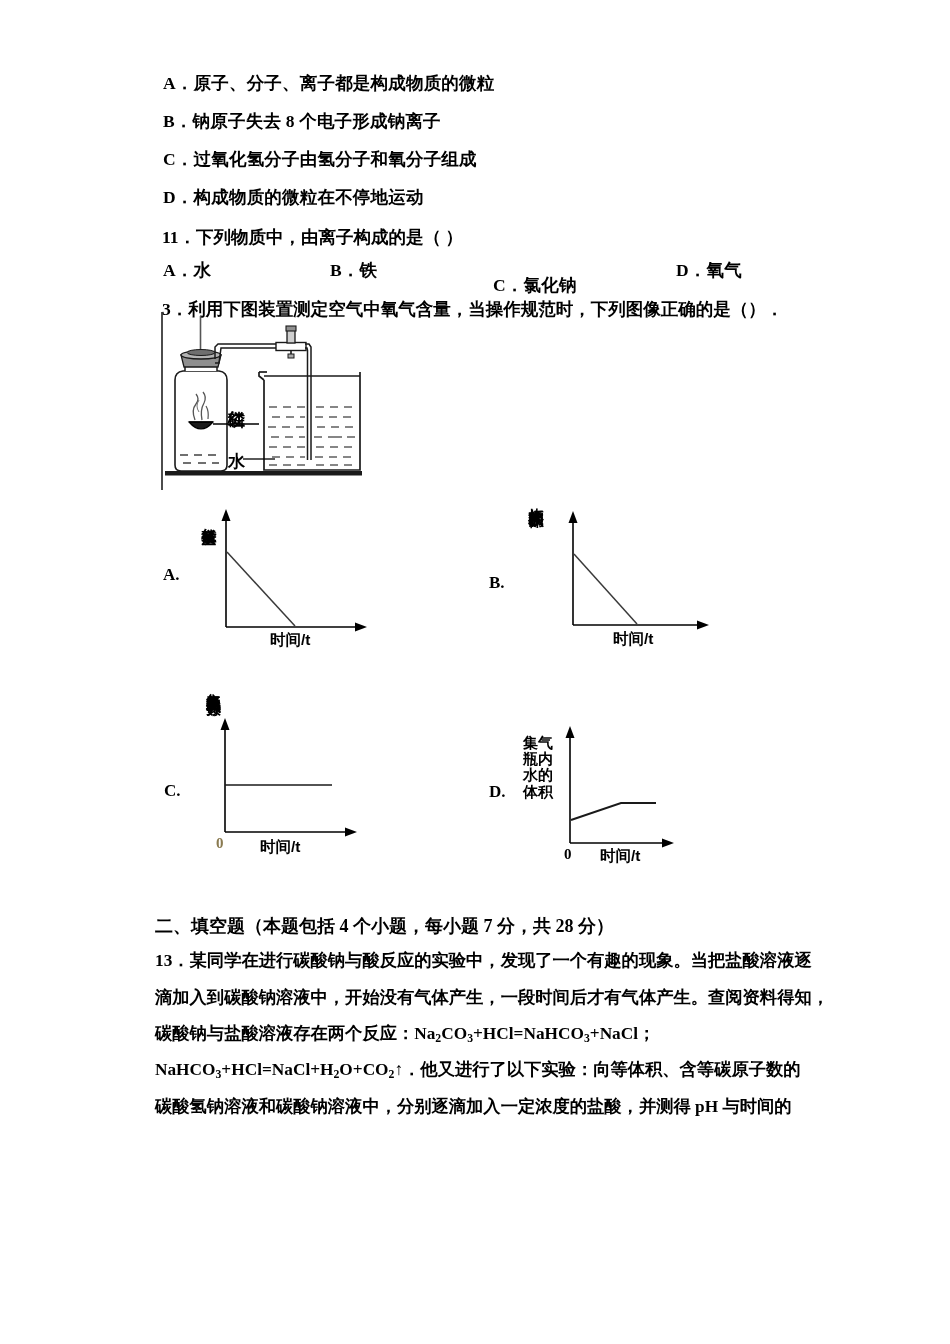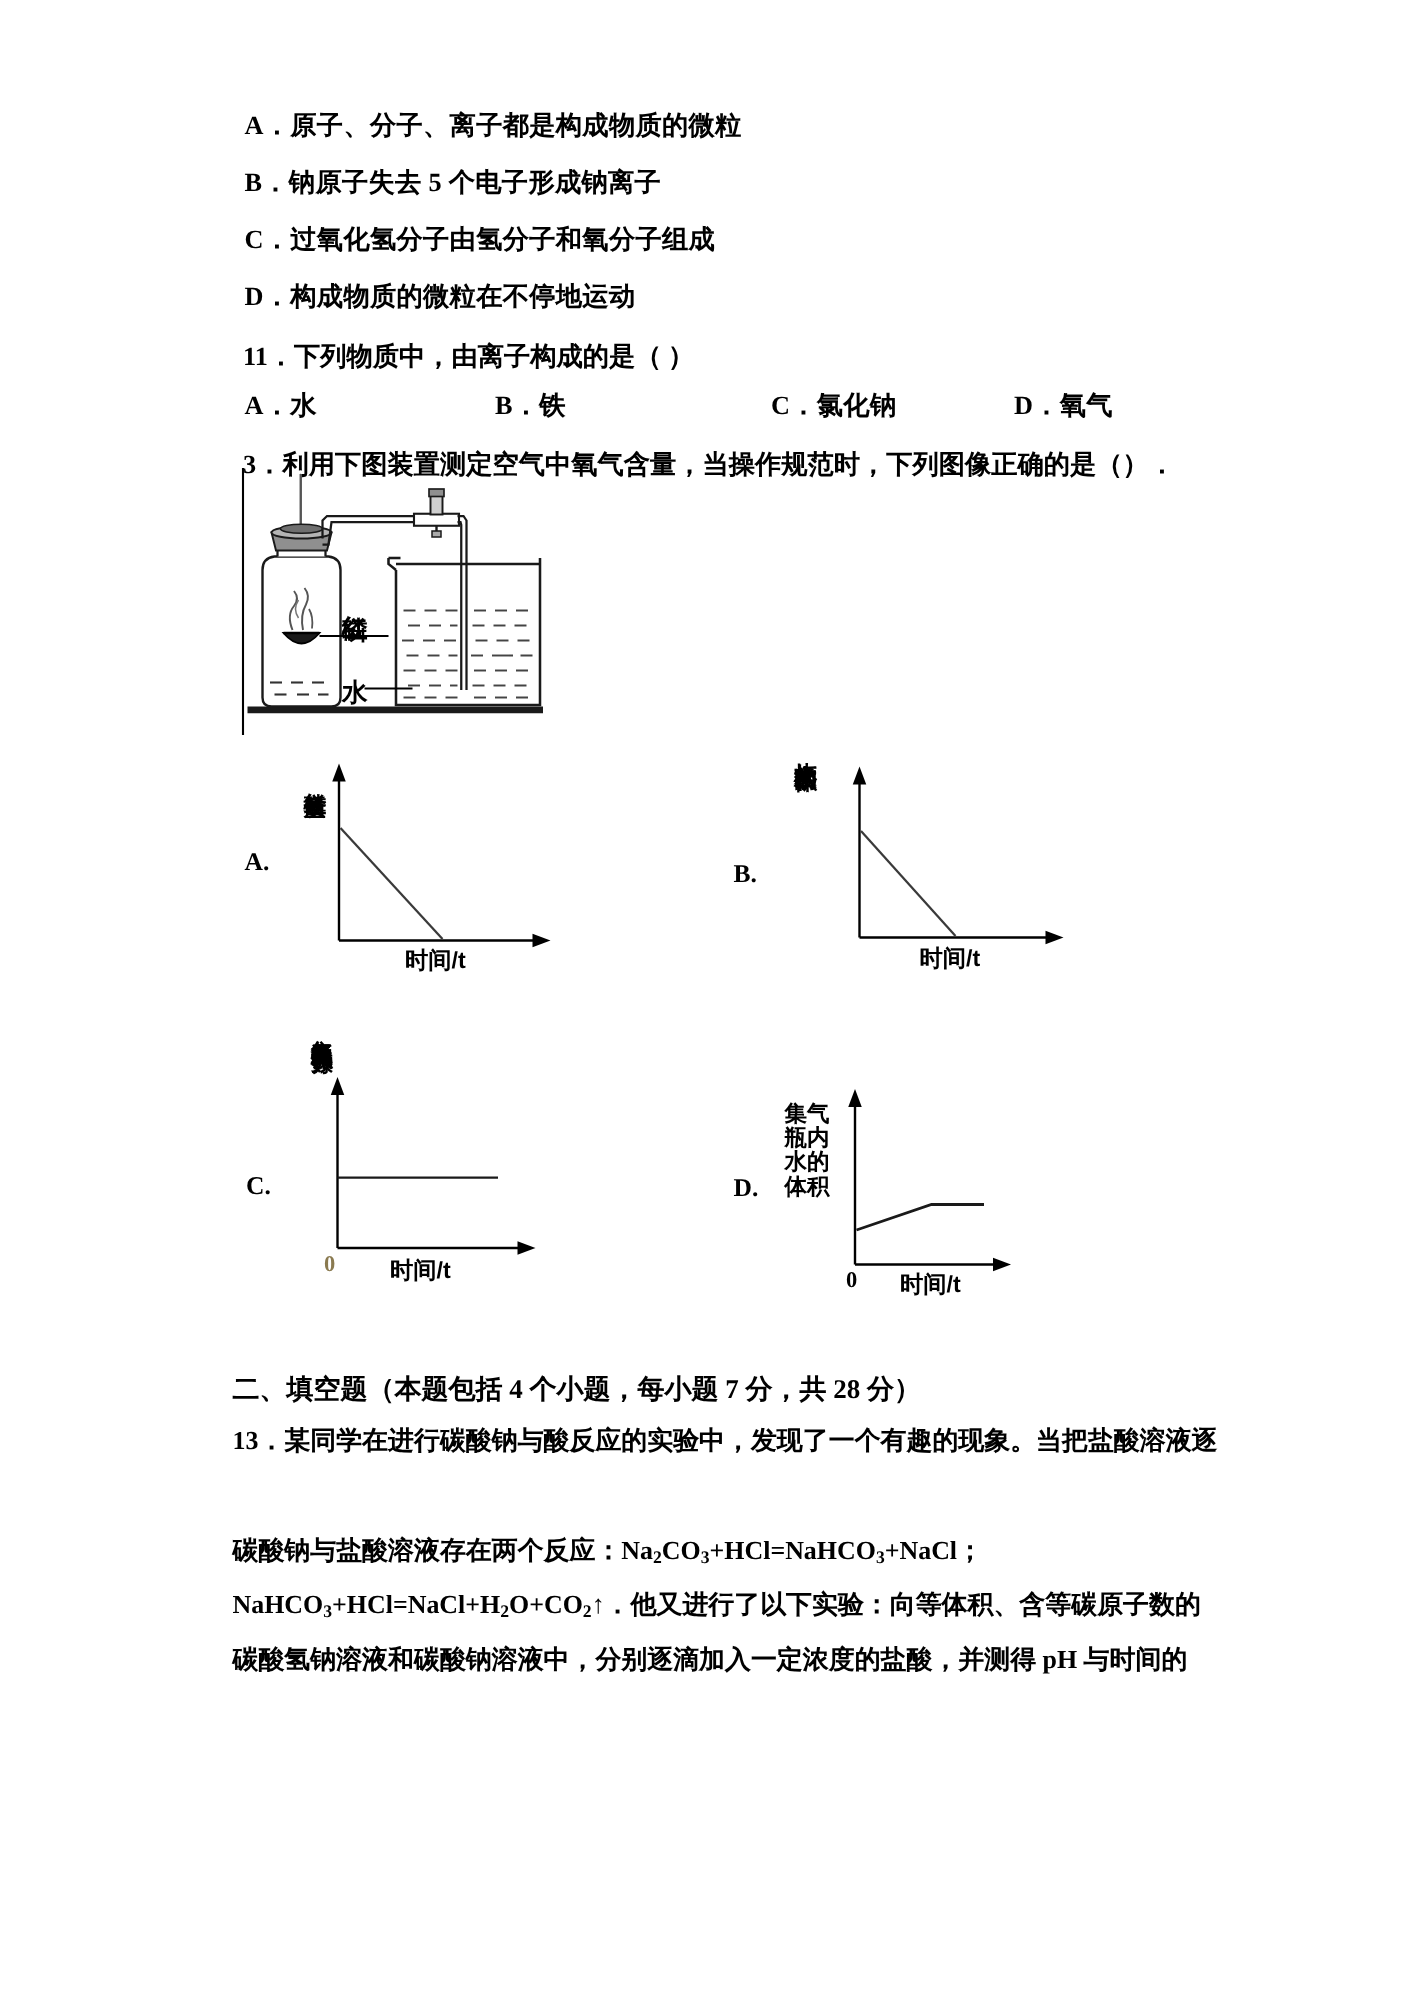--- a/index.html
+++ b/index.html
@@ -110,38 +110,38 @@
 </style>
 </head>
 <body>
 
 <div class="page">
 
   <div class="line" style="left:163px; top:74px;">
     <span class="opt-label">A．</span><span>原子、分子、离子都是构成物质的微粒</span>
   </div>
   <div class="line" style="left:163px; top:112px;">
-    <span class="opt-label">B．</span><span>钠原子失去 5 个电子形成钠离子</span>
+    <span class="opt-label">B．</span><span>钠原子失去 8 个电子形成钠离子</span>
   </div>
   <div class="line" style="left:163px; top:150px;">
     <span class="opt-label">C．</span><span>过氧化氢分子由氢分子和氧分子组成</span>
   </div>
   <div class="line" style="left:163px; top:188px;">
     <span class="opt-label">D．</span><span>构成物质的微粒在不停地运动</span>
   </div>
 
   <div class="qtext" style="left:162px; top:225px;">11．下列物质中，由离子构成的是（ ）</div>
 
   <div class="line" style="left:163px; top:261px;">
     <span class="opt-label">A．</span><span>水</span>
   </div>
   <div class="line" style="left:330px; top:261px;">
     <span class="opt-label">B．</span><span>铁</span>
   </div>
-  <div class="line" style="left:493px; top:261px;margin-left:21px;">
+  <div class="line" style="left:493px; top:276px;">
     <span class="opt-label">C．</span><span>氯化钠</span>
   </div>
   <div class="line" style="left:676px; top:261px;">
     <span class="opt-label">D．</span><span>氧气</span>
   </div>
 
   <div class="qtext" style="left:162px; top:297px;">3．利用下图装置测定空气中氧气含量，当操作规范时，下列图像正确的是（）．</div>
 
   <svg class="apparatus" viewBox="0 0 220 190">
 
@@ -306,20 +306,21 @@
 
       <polyline points="86,100 136,83 171,83" fill="none" stroke="#1a1a1a" stroke-width="1.9"></polyline>
     </svg>
     <span class="zero" style="left:79px; top:126px;">0</span>
     <span class="xlabel" style="left:115px; top:126px;">时间/t</span>
   </div>
 
   <div class="para" style="left:155px; top:914px; font-size:18px;">二、填空题（本题包括 4 个小题，每小题 7 分，共 28 分）</div>
 
   <div class="para" style="left:155px; top:948px;">13．某同学在进行碳酸钠与酸反应的实验中，发现了一个有趣的现象。当把盐酸溶液逐</div>
+  <div class="para" style="left:155px; top:985px;">滴加入到碳酸钠溶液中，开始没有气体产生，一段时间后才有气体产生。查阅资料得知，</div>
 
   <div class="para" style="left:155px; top:1021px;">
     <span>碳酸钠与盐酸溶液存在两个反应：</span><span><span>Na</span><sub>2</sub><span>CO</span><sub>3</sub><span>+HCl=NaHCO</span><sub>3</sub><span>+NaCl；</span></span>
   </div>
 
   <div class="para" style="left:155px; top:1057px;">
     <span><span>NaHCO</span><sub>3</sub><span>+HCl=NaCl+H</span><sub>2</sub><span>O+CO</span><sub>2</sub><span>↑</span></span><span>．他又进行了以下实验：向等体积、含等碳原子数的</span>
   </div>
 
   <div class="para" style="left:155px; top:1094px;">碳酸氢钠溶液和碳酸钠溶液中，分别逐滴加入一定浓度的盐酸，并测得 pH 与时间的</div>

